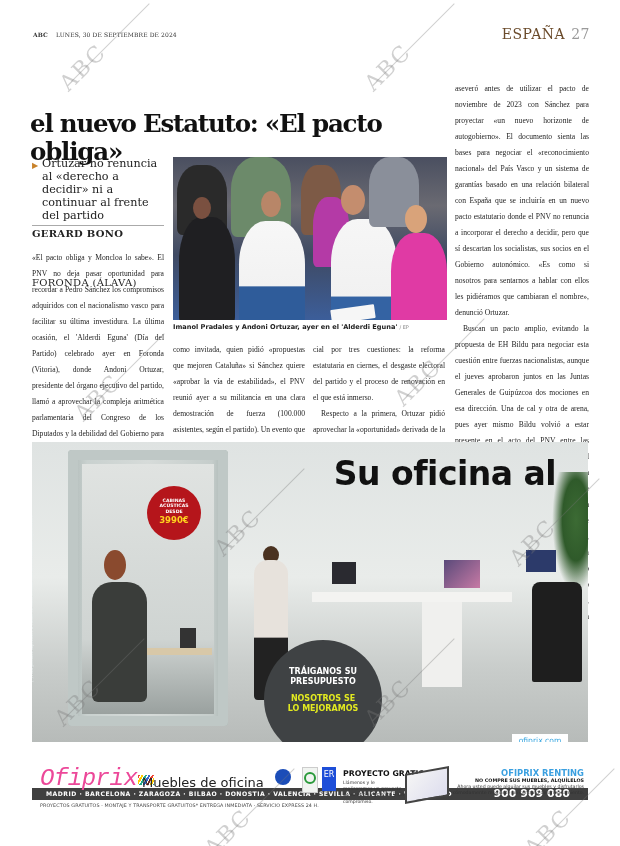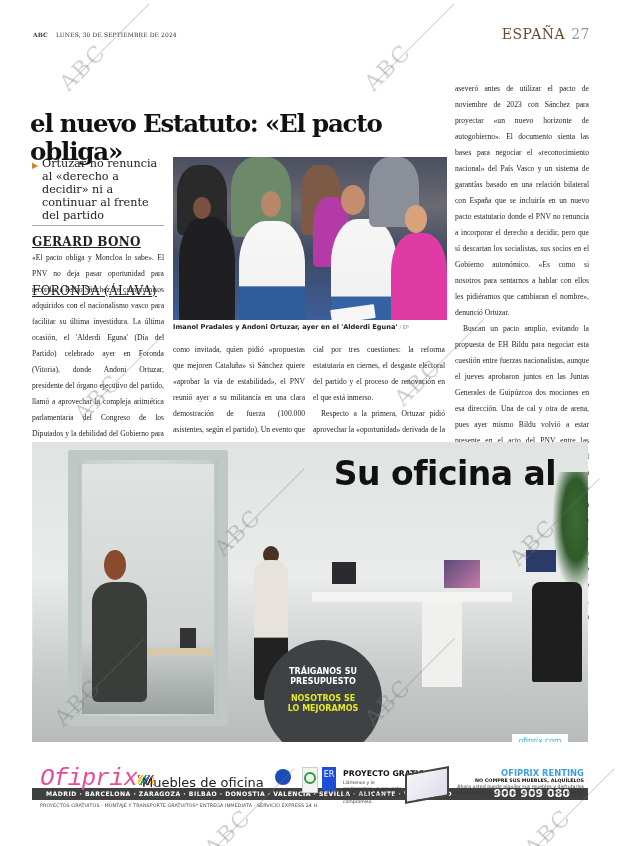--- a/index.html
+++ b/index.html
@@ -10,21 +10,21 @@
   .hdr-left .brand{font-weight:bold;margin-right:8px;}
   .hdr-right{right:30px;top:26px;font-size:14px;color:#6a4a2a;letter-spacing:0.5px;text-align:right;}
   .hdr-right .pg{color:#9a9a9a;margin-left:6px;font-size:14px;}
   
   .headline{left:30px;top:82px;width:420px;font-family:"DejaVu Serif",serif;font-weight:bold;font-size:24.5px;line-height:28px;letter-spacing:-1.2px;color:#111;}
   
   .kicker{left:33px;top:157px;width:130px;font-size:11.2px;line-height:13px;color:#222;}
   .kicker .arrow{color:#c8822a;font-size:8px;position:absolute;left:-1px;top:2px;}
   .kicker .txt{display:block;padding-left:9px;}
   .rule{left:32px;top:225px;width:132px;height:1px;background:#aaa;}
-  .byline{left:32px;top:238px;font-size:12px;line-height:8.5px;color:#222;text-decoration:underline;}
+  .byline{left:32px;top:230px;font-size:10px;line-height:8.5px;color:#222;}
   .byline .name{font-weight:bold;letter-spacing:0.3px;}
   .byline .loc{letter-spacing:0.3px;margin-top:40px;}
   .col{font-family:"Liberation Serif",serif;font-size:7.6px;line-height:16px;text-align:justify;color:#1d1d1d;hyphens:auto;}
   .col p{margin:0;}
   .col p.ind{text-indent:8px;}
   .col1{left:32px;top:250px;width:132px;}
   .col2{left:173px;top:342px;width:132px;}
   .col3{left:313px;top:342px;width:132px;}
   .col4{left:455px;top:81px;width:134px;}
   
@@ -159,20 +159,28 @@
   <div class="abs booth-inner"></div>
   <div class="abs desk"></div>
   <div class="abs laptop"></div>
   <div class="abs woman-head"></div>
   <div class="abs woman"></div>
 
   <div class="abs side-note">
       <span>(*) Para pedidos superiores a 3000€ en radio inferior a 15 Km de nuestras exposiciones</span>
     </div>
 
+  <div class="abs badge">
+    <div class="inner">
+      <span class="l">CABINAS</span>
+      <span class="l">ACÚSTICAS</span>
+      <span class="l">DESDE</span>
+      <span class="price">3990€</span>
+    </div>
+  </div>
 
   <div class="abs ad-title">
     <span>Su oficina al</span><br>
   </div>
 
   <div class="abs circle">
     <div class="w"><span>TRÁIGANOS SU</span><br><span>PRESUPUESTO</span></div>
     <div class="y"><span>NOSOTROS SE</span><br><span>LO MEJORAMOS</span></div>
   </div>
 

